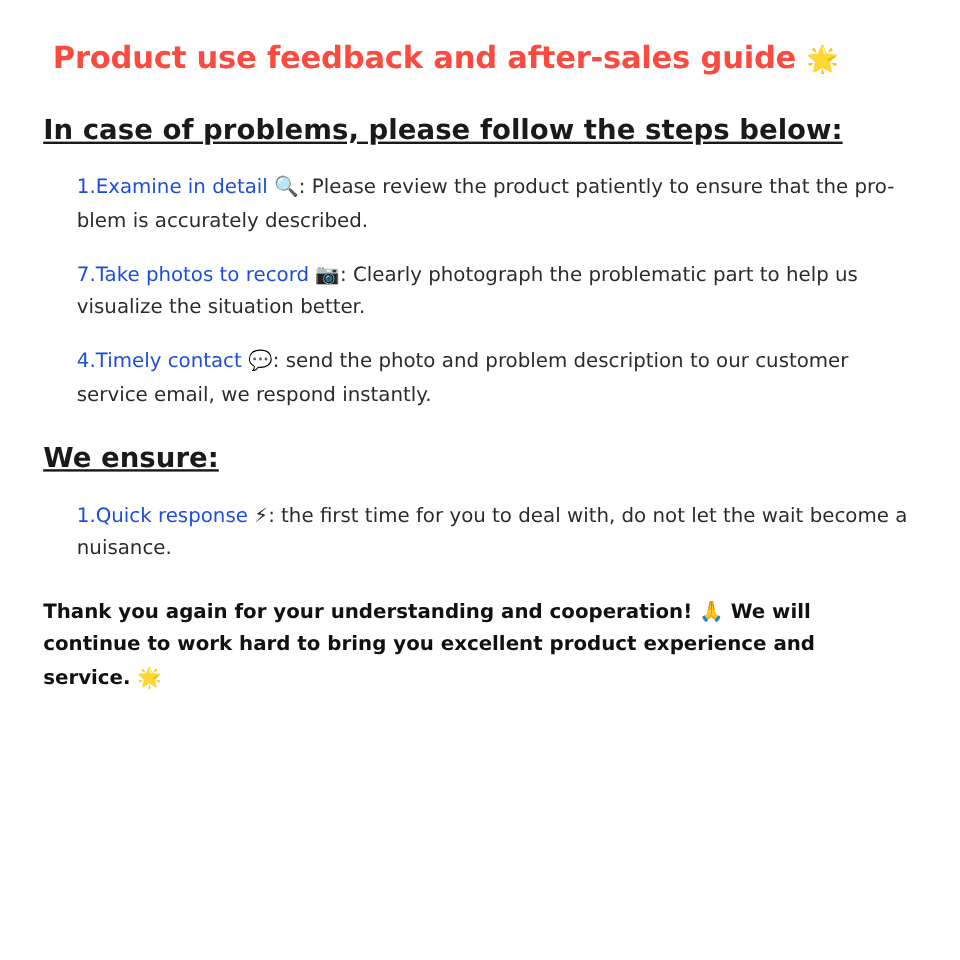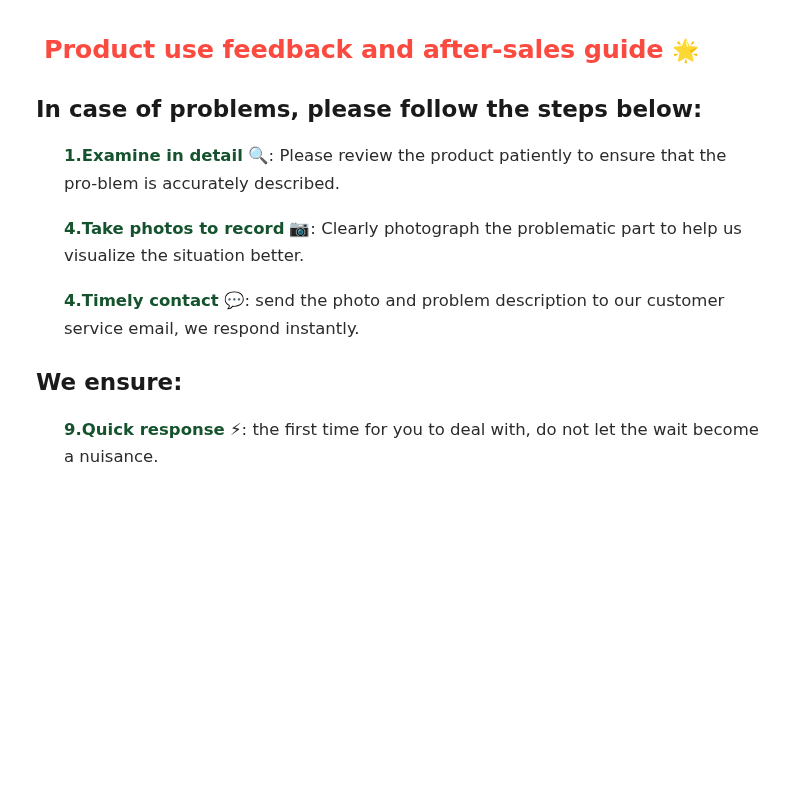--- a/index.html
+++ b/index.html
@@ -32,38 +32,39 @@
   }
   .title .emoji {
     font-size: 22px;
   }
   .subhead {
     font-size: 23px;
     font-weight: bold;
     color: #1a1a1a;
     margin: 30px 0 0 0;
     line-height: 1.3;
+    text-decoration: underline;
   }
   .subhead.promise {
     margin-top: 26px;
   }
   .steps {
     margin: 0;
     padding: 0;
   }
   .step {
     font-size: 16.5px;
     line-height: 1.65;
     color: #2b2b2b;
     margin: 18px 0 0 28px;
     max-width: 700px;
   }
   .step .lead {
-    font-weight: bold;
-    color: #14532d;
+    font-weight: normal;
+    color: #1d4ed8;
   }
   .closing {
     font-size: 16.5px;
     font-weight: bold;
     color: #111111;
     line-height: 1.65;
     margin: 26px 0 0 0;
     max-width: 715px;
   }
   .emoji {
@@ -75,26 +76,27 @@
 
 <div class="page">
 
   <h1 class="title"><span>Product use feedback and after-sales guide</span> <span class="emoji">🌟</span></h1>
 
   <h2 class="subhead">In case of problems, please follow the steps below:</h2>
 
   <div class="steps">
     <p class="step"><span class="lead">1.Examine in detail</span> <span class="emoji">🔍</span><span>: Please review the product patiently to ensure that the pro-blem is accurately described.</span></p>
 
-    <p class="step"><span class="lead">4.Take photos to record</span> <span class="emoji">📷</span><span>: Clearly photograph the problematic part to help us visualize the situation better.</span></p>
+    <p class="step"><span class="lead">7.Take photos to record</span> <span class="emoji">📷</span><span>: Clearly photograph the problematic part to help us visualize the situation better.</span></p>
 
     <p class="step"><span class="lead">4.Timely contact</span> <span class="emoji">💬</span><span>: send the photo and problem description to our customer service email, we respond instantly.</span></p>
   </div>
 
   <h2 class="subhead promise">We ensure:</h2>
 
   <div class="steps">
-    <p class="step"><span class="lead">9.Quick response</span> <span class="emoji">⚡</span><span>: the first time for you to deal with, do not let the wait become a nuisance.</span></p>
+    <p class="step"><span class="lead">1.Quick response</span> <span class="emoji">⚡</span><span>: the first time for you to deal with, do not let the wait become a nuisance.</span></p>
 
   </div>
 
+  <p class="closing"><span>Thank you again for your understanding and cooperation!</span> <span class="emoji">🙏</span> <span>We will continue to work hard to bring you excellent product experience and service.</span> <span class="emoji">🌟</span></p>
 
 </div>
 
 </body></html>

